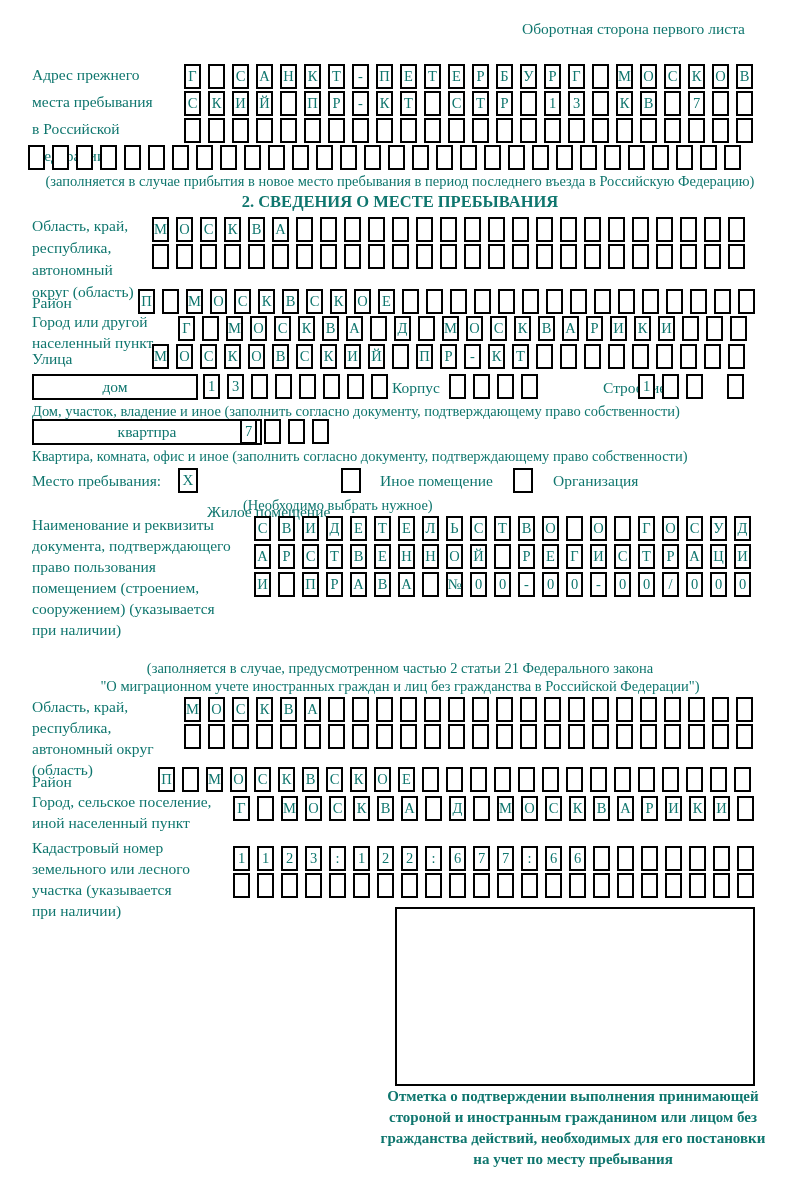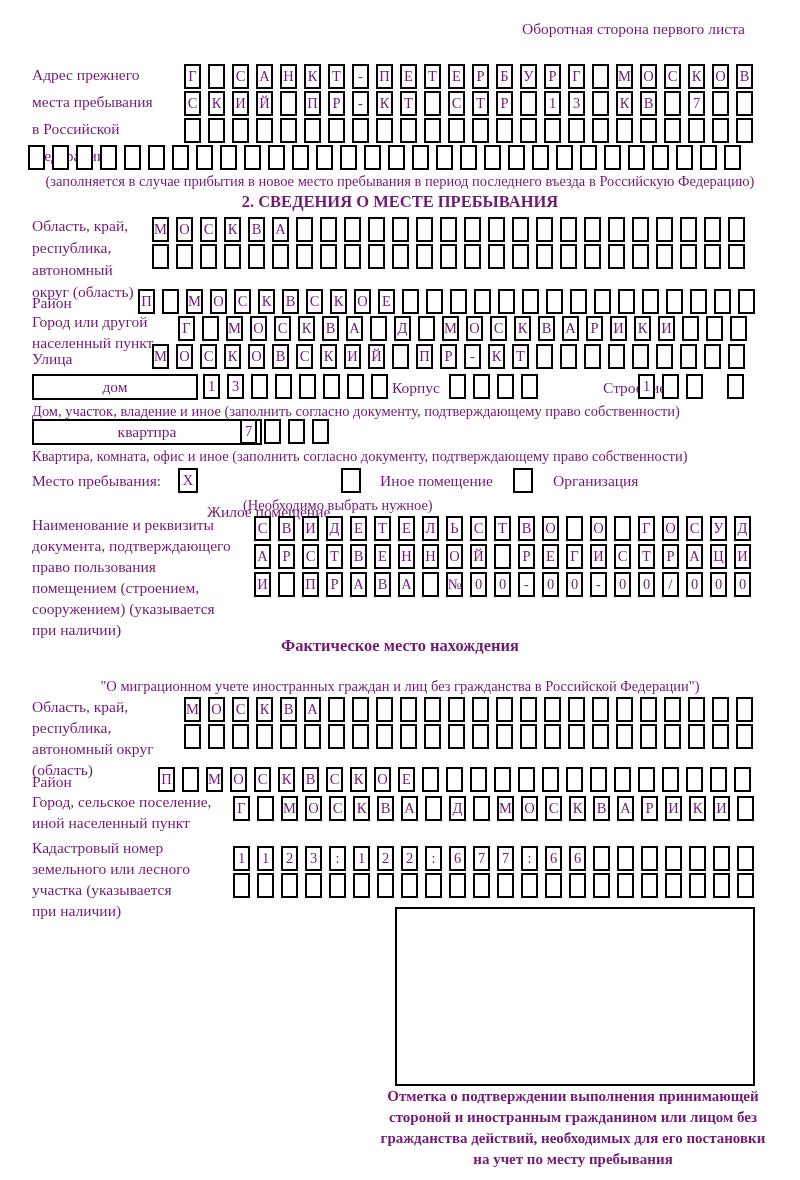--- a/index.html
+++ b/index.html
@@ -1,16 +1,16 @@
 <!DOCTYPE html>
 <html><head>
 <meta charset="utf-8">
 <style>
   html,body{margin:0;padding:0;background:#ffffff;}
-  .page{position:relative;width:800px;height:1180px;background:#fff;color:#701a75;
+  .page{position:relative;width:800px;height:1180px;background:#fff;color:#0f766e;
         font-family:"Liberation Serif","DejaVu Serif",serif;overflow:hidden;}
   .label{position:absolute;font-size:15.5px;line-height:21px;white-space:nowrap;}
   .lh27 > div{line-height:27px;}
   .lh21 > div{line-height:21px;}
   .lh22 > div{line-height:22px;}
   .cells{position:absolute;display:flex;gap:7px;}
   .cell{width:17px;height:25px;border:2px solid #000;box-sizing:border-box;background:#fff;
         display:flex;align-items:center;justify-content:center;
         font-size:14.5px;line-height:1;font-family:"Liberation Serif",serif;}
   .cellgap{width:10px;height:25px;border:none;}
@@ -420,21 +420,21 @@
       <span class="cell">0</span>
       <span class="cell">-</span>
       <span class="cell">0</span>
       <span class="cell">0</span>
       <span class="cell">/</span>
       <span class="cell">0</span>
       <span class="cell">0</span>
       <span class="cell">0</span>
     </div>
 
-  <div class="title" style="top:636px;">Фактическое место нахождения</div>
+  <div class="cap cap-center" style="top:659px;">(заполняется в случае, предусмотренном частью 2 статьи 21 Федерального закона</div>
   <div class="cap cap-center" style="top:677px;">"О миграционном учете иностранных граждан и лиц без гражданства в Российской Федерации")</div>
 
   <div class="label lh21" style="left:32px;top:696px;">
       <div>Область, край,</div>
       <div>республика,</div>
       <div>автономный округ</div>
       <div>(область)</div>
     </div>
   <div class="cells" style="left:184px;top:697px;">
       <span class="cell">М</span>

